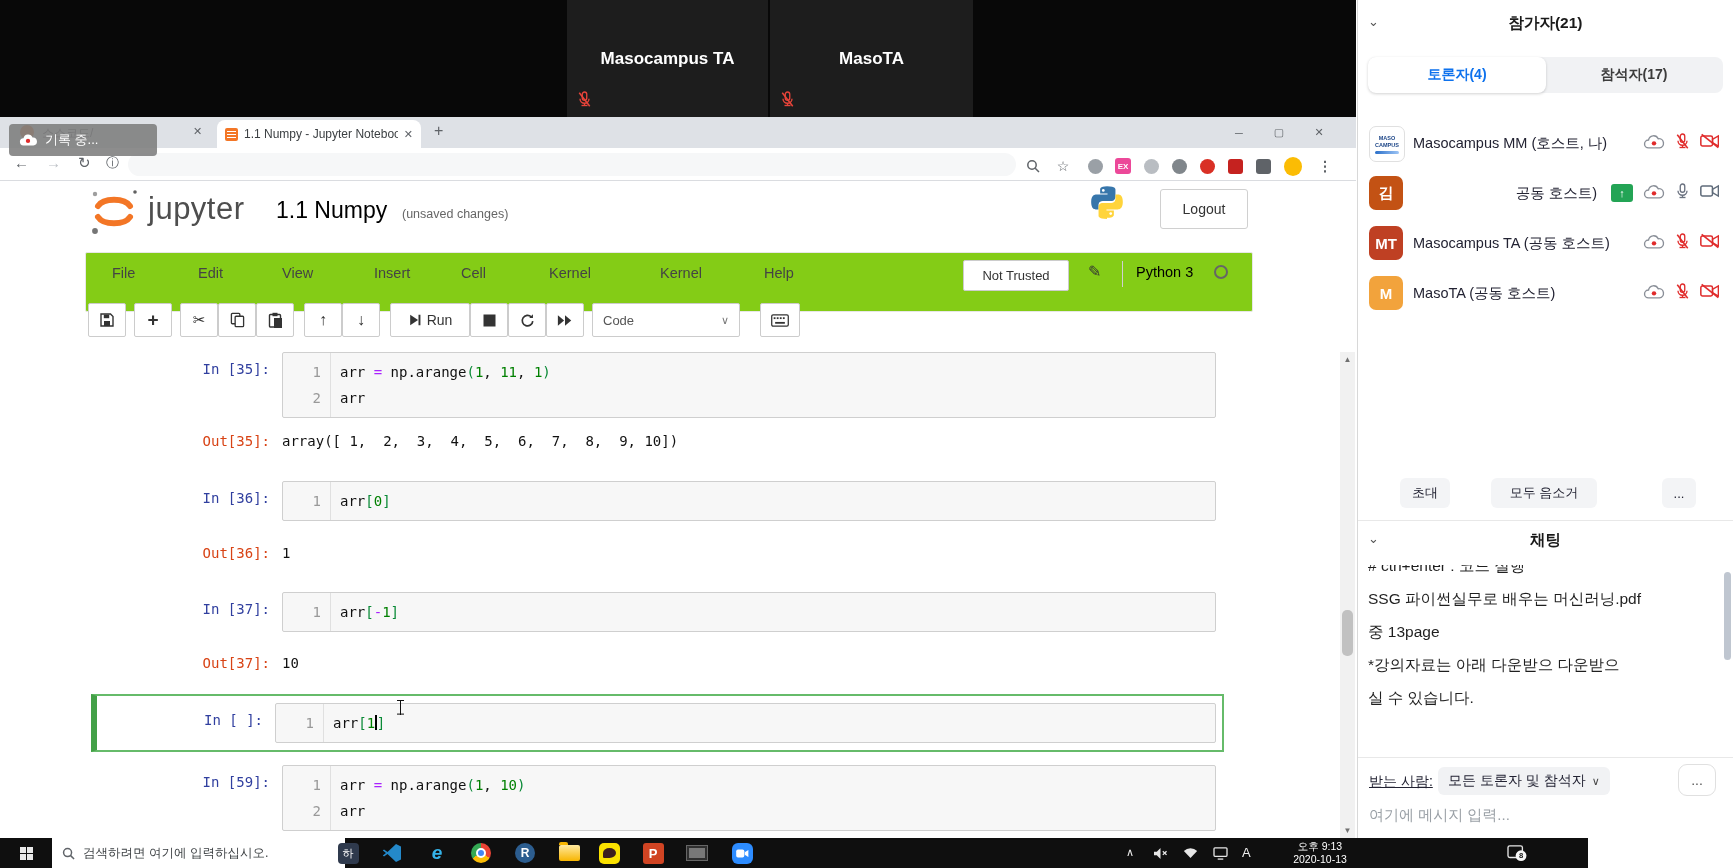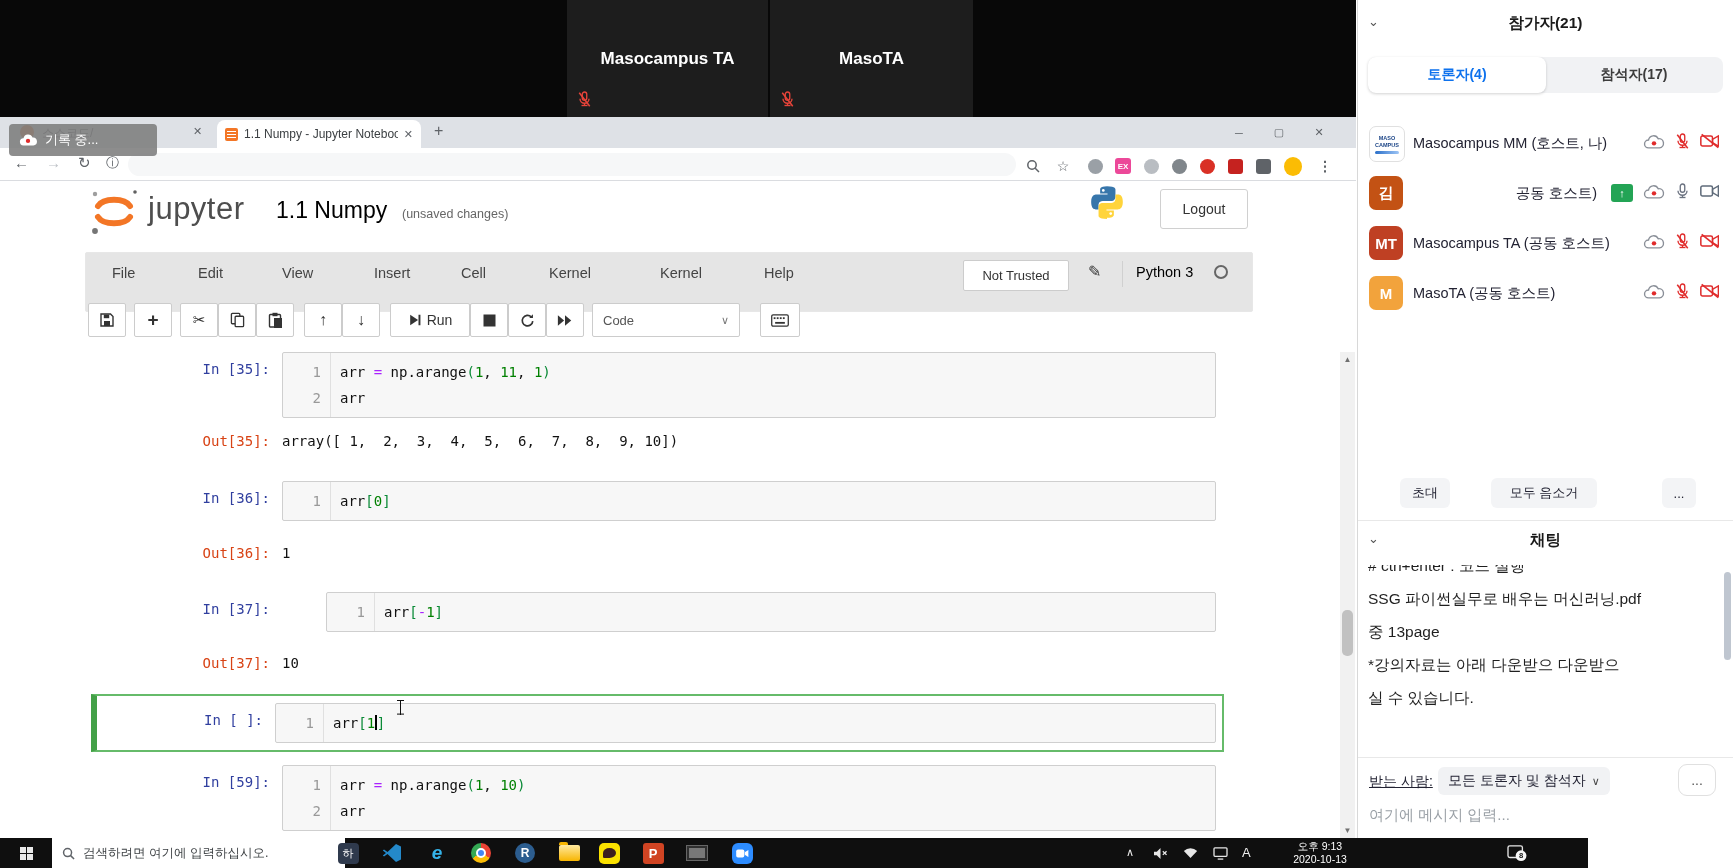--- a/index.html
+++ b/index.html
@@ -35,21 +35,21 @@
   
   .jlogo{position:absolute;left:86px;top:70px;}
   .jwordmark{position:absolute;left:148px;top:74px;font-size:31px;color:#4e4e4e;letter-spacing:.5px;}
   .jtitle{position:absolute;left:276px;top:80px;font-size:23px;color:#000;}
   .jcheckpoint{position:absolute;left:402px;top:90px;font-size:12.5px;color:#666;}
   .pylogo{position:absolute;left:1088px;top:66px;}
   .logout{position:absolute;left:1160px;top:72px;width:86px;height:38px;border:1px solid #d0d0d0;border-radius:3px;
           background:#fff;display:flex;align-items:center;justify-content:center;font-size:14px;color:#333;}
 
   
-  .menubox{position:absolute;left:85px;top:135px;width:1168px;height:60px;background:#e5e5e5;border:1px solid #e7e7e7;border-radius:2px;box-sizing:border-box;}
+  .menubox{position:absolute;left:85px;top:135px;width:1168px;height:60px;background:#84cc16;border:1px solid #e7e7e7;border-radius:2px;box-sizing:border-box;}
   .menu-item{position:absolute;top:12px;font-size:14.5px;color:#444;}
   .nottrusted{position:absolute;left:877px;top:7px;width:104px;height:29px;border:1px solid #ccc;background:#fff;border-radius:2px;
               display:flex;align-items:center;justify-content:center;font-size:13px;color:#333;}
   .pencil{position:absolute;left:1002px;top:9px;font-size:16px;color:#333;}
   .menusep{position:absolute;left:1036px;top:8px;width:1px;height:26px;background:#d0d0d0;}
   .kernelname{position:absolute;left:1050px;top:11px;font-size:14.5px;color:#000;}
   .kernelcircle{position:absolute;left:1128px;top:12px;width:14px;height:14px;border:2px solid #666;border-radius:50%;box-sizing:border-box;}
 
   
   .tbtn{position:absolute;top:186px;height:34px;background:#fff;border:1px solid #ccc;border-radius:2px;
@@ -338,21 +338,21 @@
         <div class="nb-prompt">In [36]:</div>
         <div class="nb-box">
           <div class="nb-lines">1</div>
           <div class="nb-code">arr<span class="tk-b">[</span><span class="tk-n">0</span><span class="tk-b">]</span></div>
         </div>
       </div>
       <div class="nb-row nb-out" style="top: 419px;">
         <div class="nb-prompt outp">Out[36]:</div>
         <div class="nb-outtext">1</div>
       </div>
-      <div class="nb-row" style="top: 475px; gap: 44px;">
+      <div class="nb-row" style="top: 475px;">
         <div class="nb-prompt">In [37]:</div>
         <div class="nb-box">
           <div class="nb-lines">1</div>
           <div class="nb-code">arr<span class="tk-b">[</span><span class="tk-o">-</span><span class="tk-n">1</span><span class="tk-b">]</span></div>
         </div>
       </div>
       <div class="nb-row nb-out" style="top: 529px;">
         <div class="nb-prompt outp">Out[37]:</div>
         <div class="nb-outtext">10</div>
       </div>

